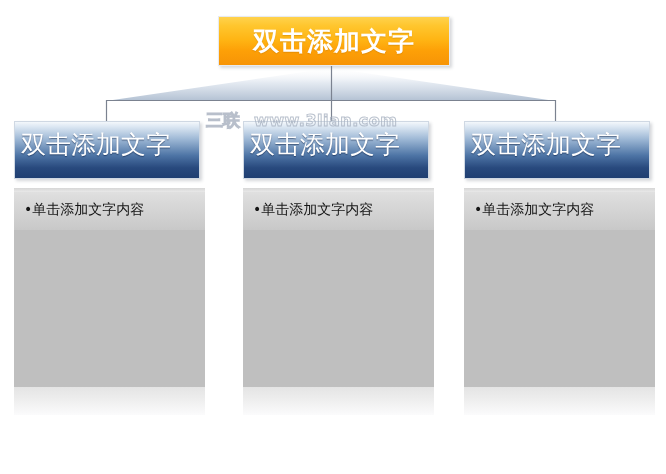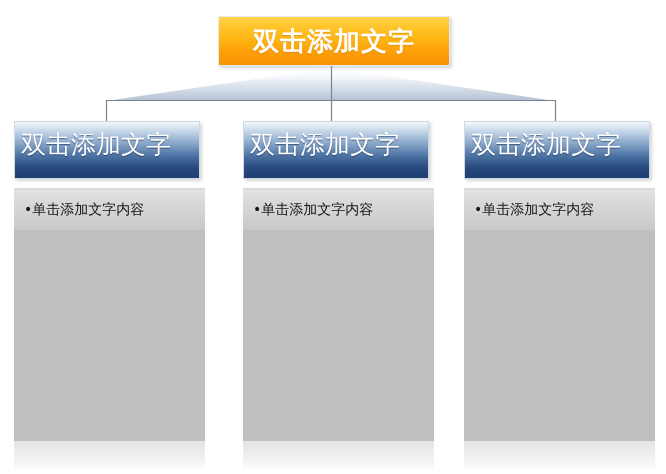--- a/index.html
+++ b/index.html
@@ -98,21 +98,21 @@
     font-weight: normal;
     line-height: 1.05;
     white-space: nowrap;
     text-shadow: 0 1px 1px rgba(0,20,55,0.5);
   }
 
   .child-body {
     position: relative;
     margin-top: 9px;
     width: 191px;
-    height: 253px;
+    height: 199px;
     background: #bfbfbf;
     box-sizing: border-box;
     overflow: hidden;
   }
   .child-body .body-sheen {
     position: absolute;
     left: 0; top: 0;
     width: 100%;
     height: 42px;
     background: linear-gradient(to bottom,
@@ -254,14 +254,18 @@
       <div class="body-sheen-line"></div>
       <div class="body-text">•单击添加文字内容</div>
     </div>
     <div class="child-base">
       <svg viewBox="0 0 191 30" width="191" height="30">
         <polygon points="0,0 191,0 205,28 -14,28" fill="url(#baseGrad)"></polygon>
       </svg>
     </div>
   </div>
 
+  <div id="watermark">
+    <span class="wm-logo">三联</span>
+    <span class="wm-url">www.3lian.com</span>
+  </div>
 
 </div>
 
 </body></html>

